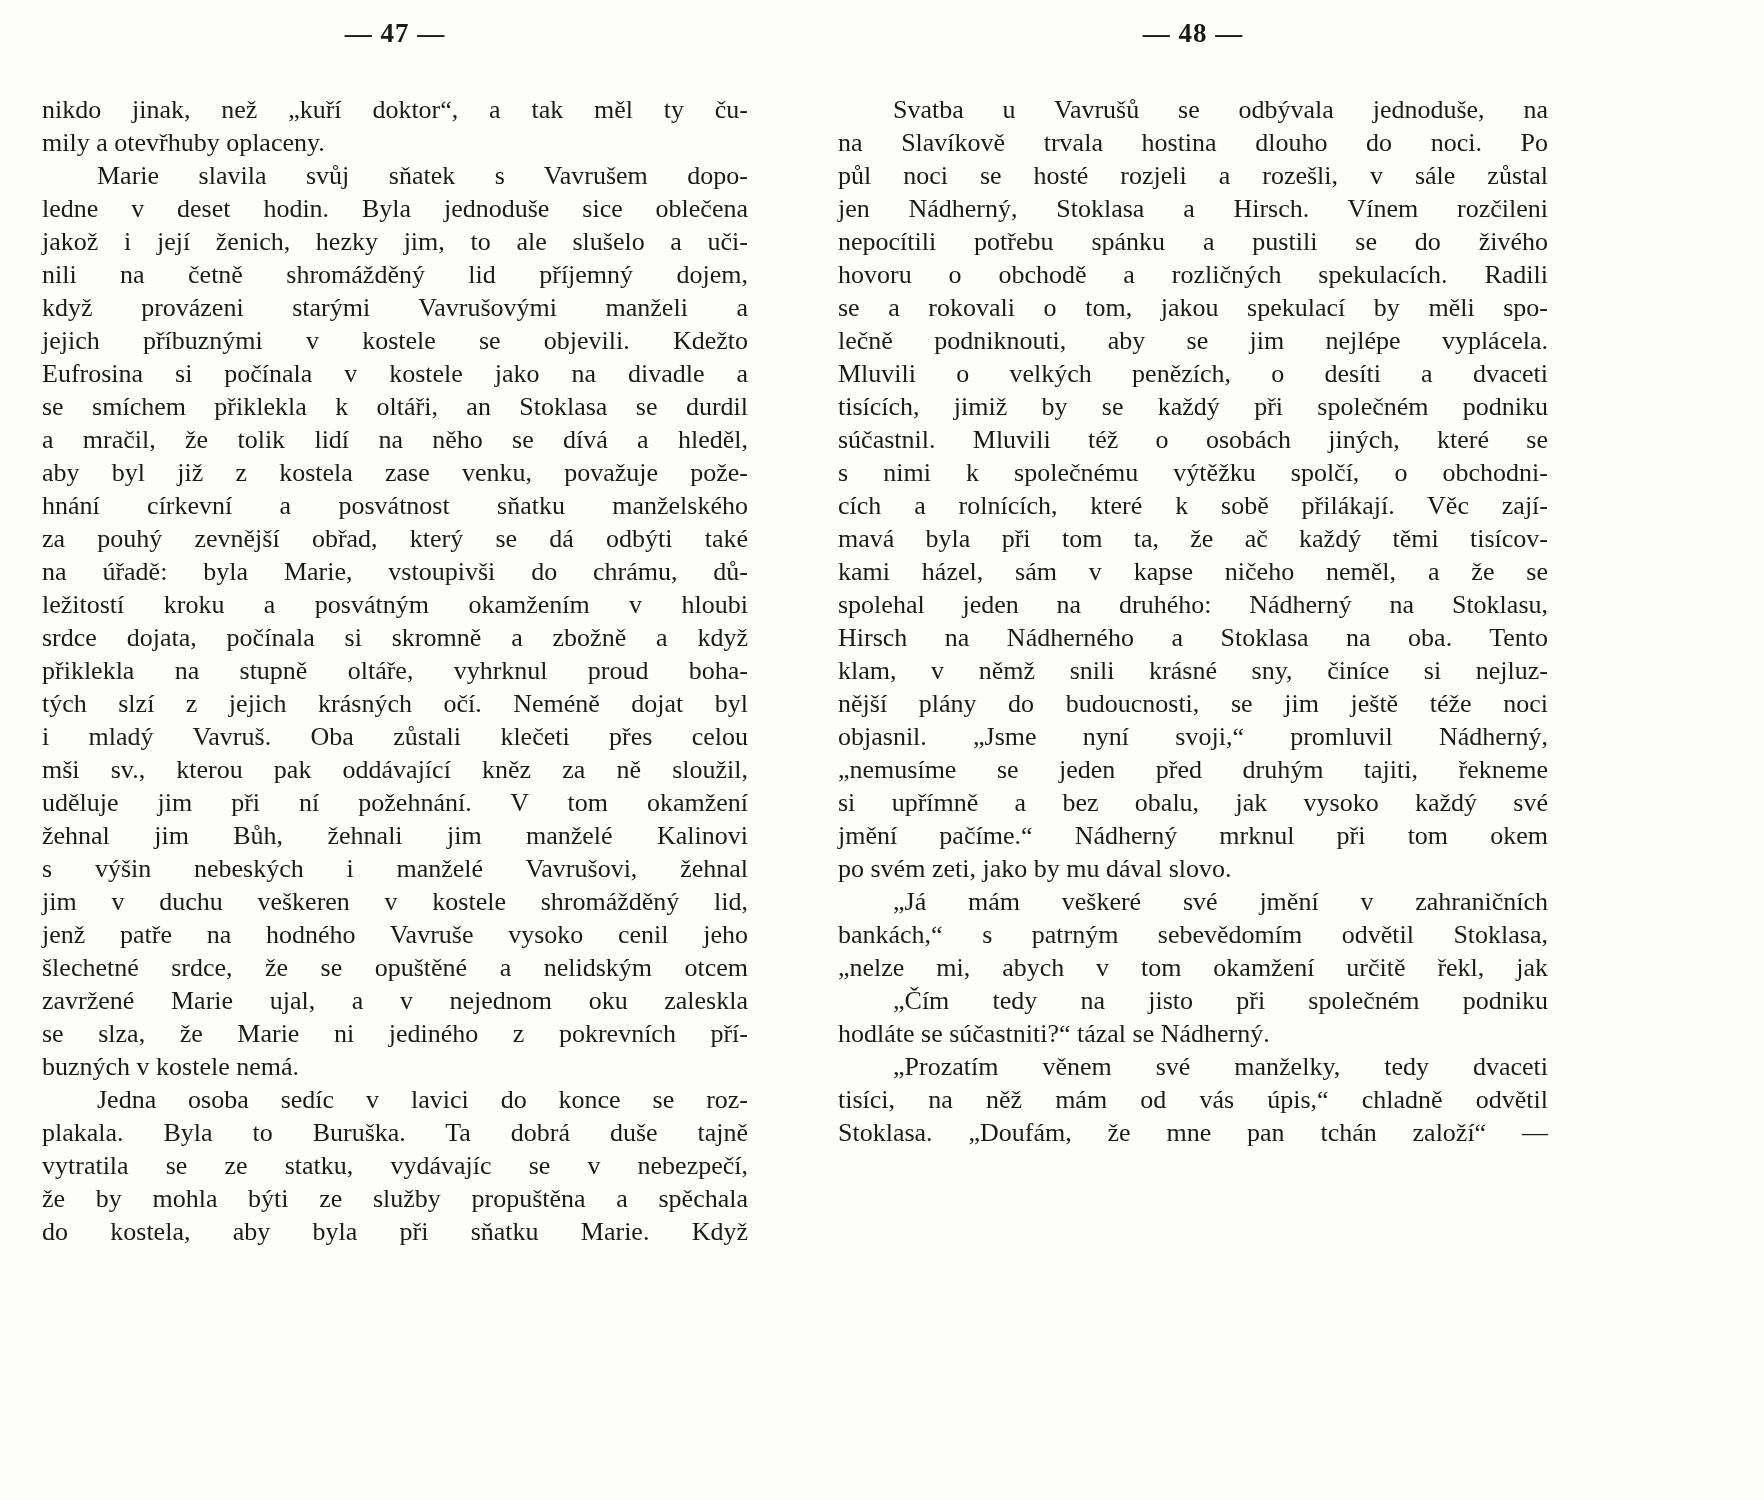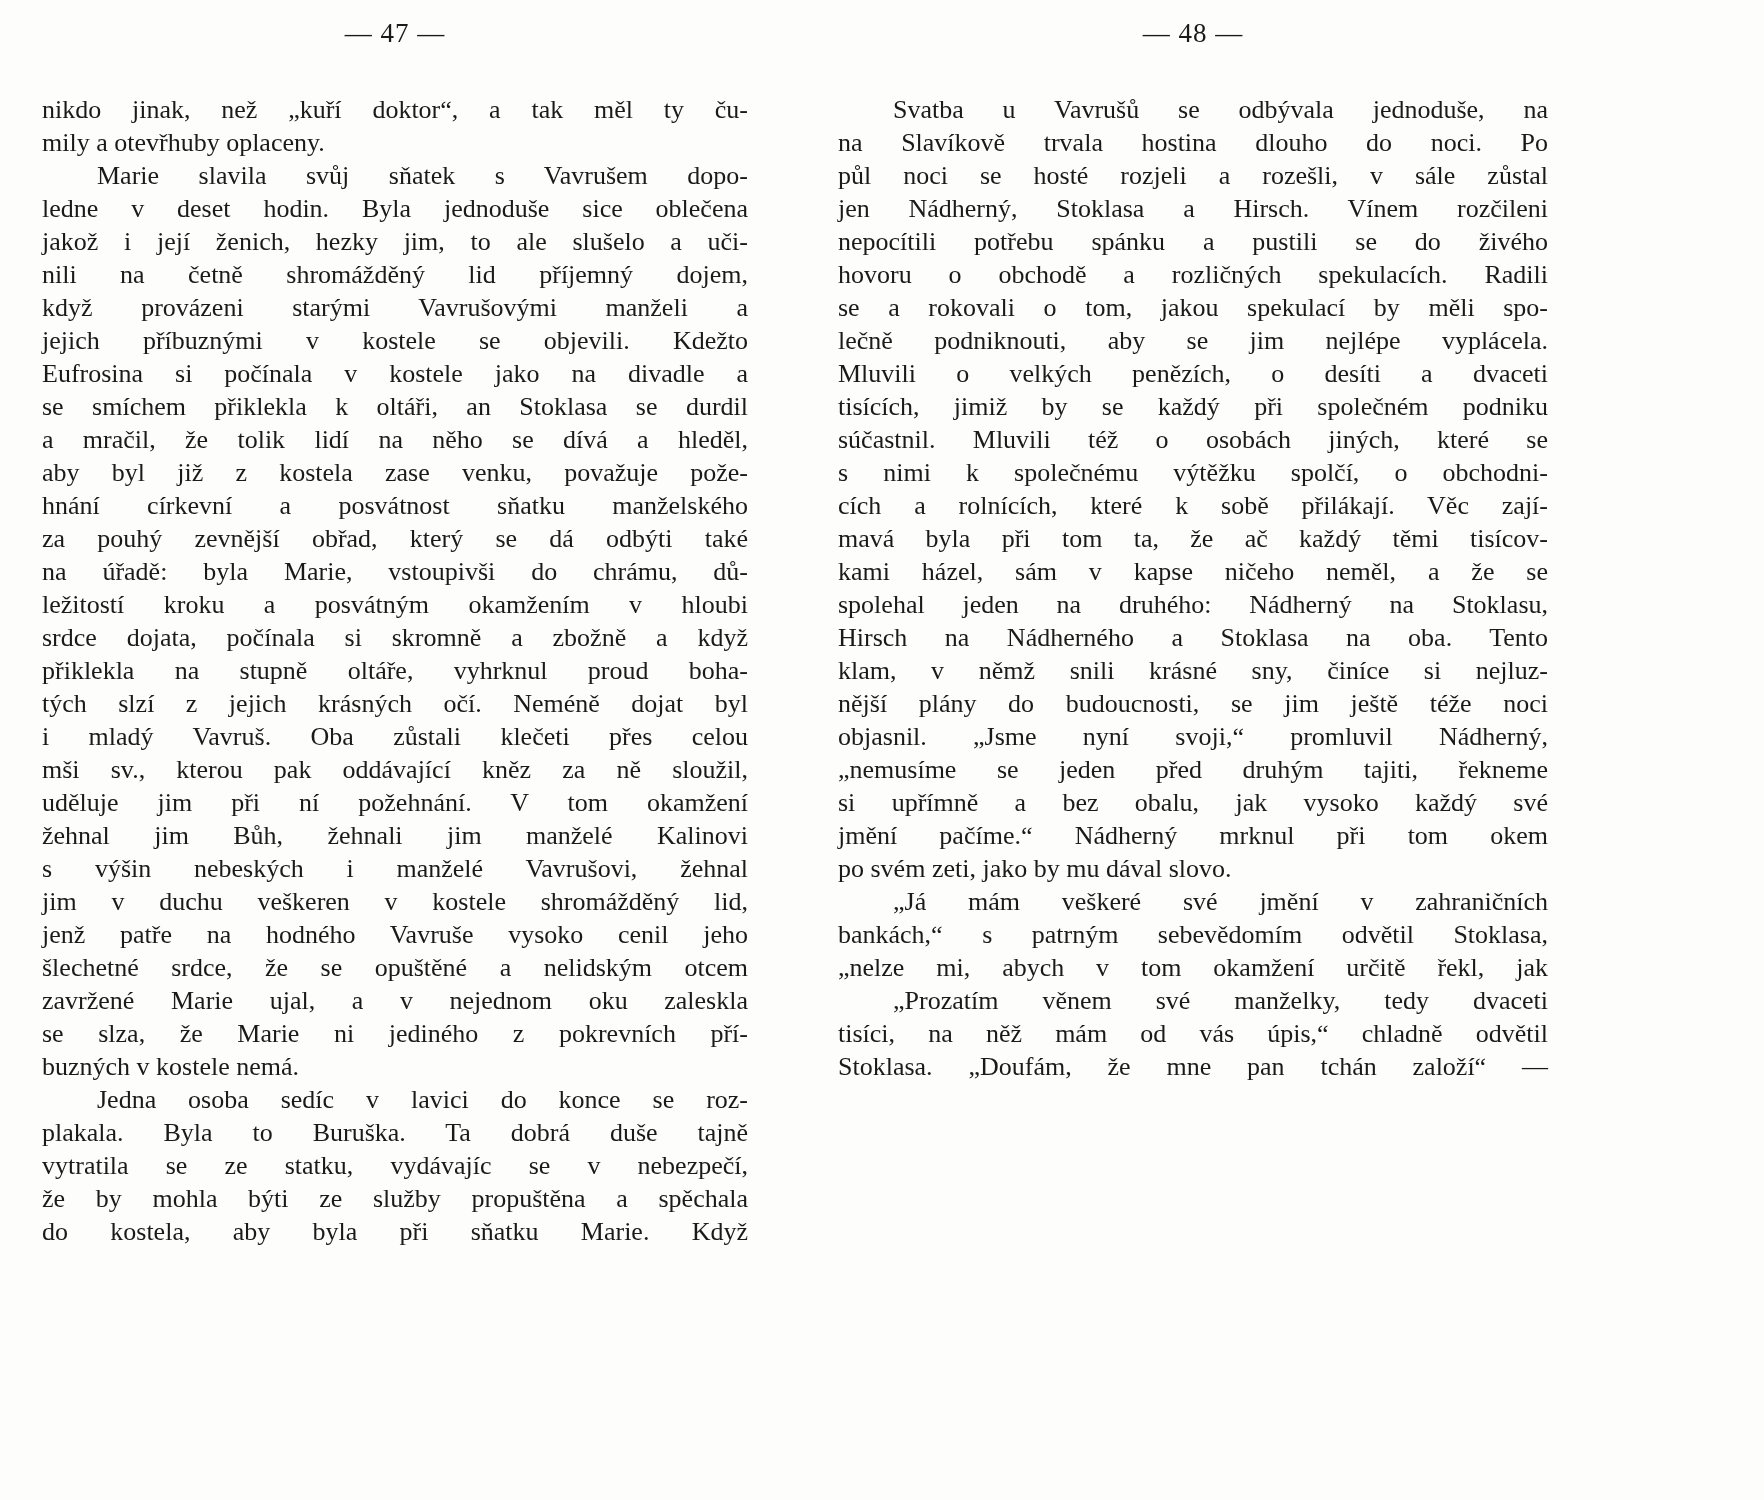--- a/index.html
+++ b/index.html
@@ -16,20 +16,21 @@
   }
   .page-col { position: absolute; top: 18px; }
   .page-col.left  { left: 42px;  width: 706px; }
   .page-col.right { left: 838px; width: 710px; }
   .page-header {
     text-align: center;
     font-size: 27px;
     line-height: 30px;
     margin-bottom: 45px;
     letter-spacing: 1px;
+    font-weight: bold;
   }
   .page-body { font-size: 26px; line-height: 33px; margin-top: 28px; }
   .paragraph { margin: 0; }
   .line { text-align: justify; text-align-last: justify; }
   .line.last { text-align-last: left; }
   .line.indent { text-indent: 55px; font-family: Liberation Serif, serif; }
 </style>
 </head>
 <body>
 
@@ -108,19 +109,23 @@
           <div class="line">si upřímně a bez obalu, jak vysoko každý své</div>
           <div class="line">jmění pačíme.“ Nádherný mrknul při tom okem</div>
           <div class="line last">po svém zeti, jako by mu dával slovo.</div>
         </div>
         <div class="paragraph">
           <div class="line indent">„Já mám veškeré své jmění v zahraničních</div>
           <div class="line">bankách,“ s patrným sebevědomím odvětil Stoklasa,</div>
           <div class="line">„nelze mi, abych v tom okamžení určitě řekl, jak</div>
         </div>
         <div class="paragraph">
+          <div class="line indent">„Čím tedy na jisto při společném podniku</div>
+          <div class="line last">hodláte se súčastniti?“ tázal se Nádherný.</div>
+        </div>
+        <div class="paragraph">
           <div class="line indent">„Prozatím věnem své manželky, tedy dvaceti</div>
           <div class="line">tisíci, na něž mám od vás úpis,“ chladně odvětil</div>
           <div class="line">Stoklasa. „Doufám, že mne pan tchán založí“ —</div>
         </div>
       </div>
   </div>
 </div>
 
 </body></html>

